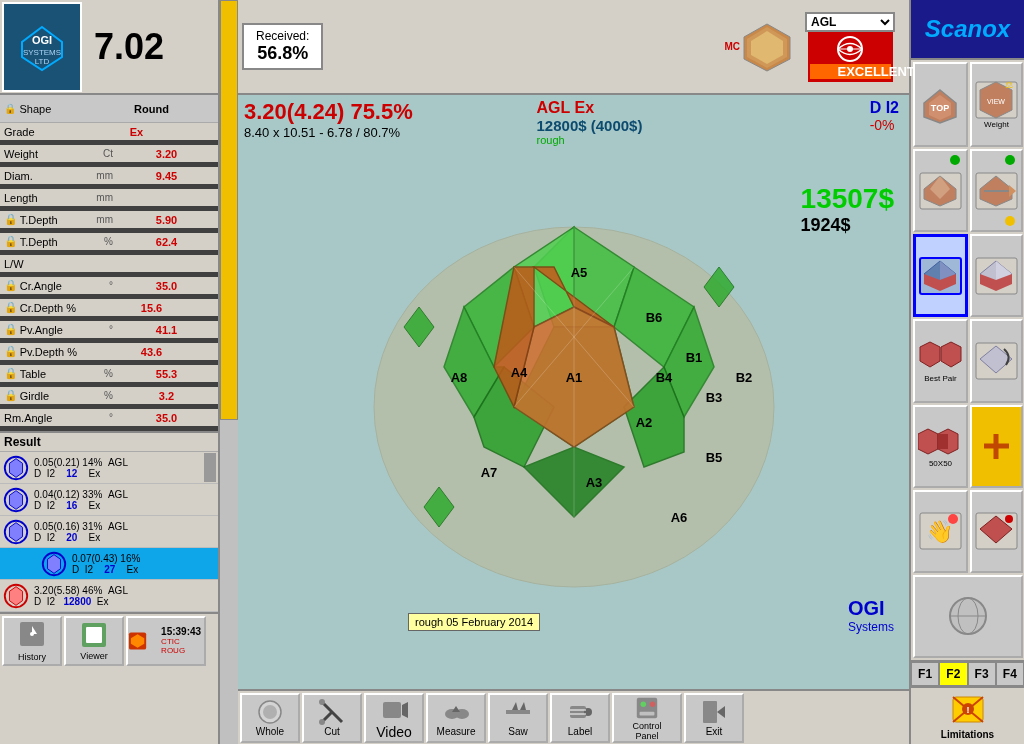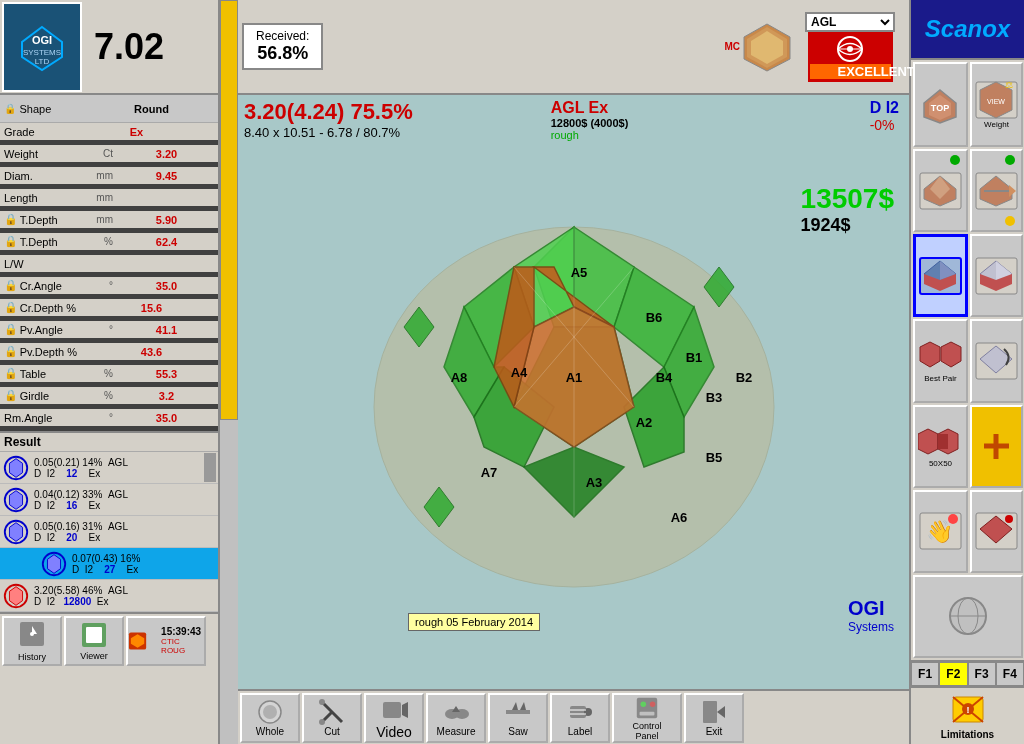--- a/index.html
+++ b/index.html
@@ -315,21 +315,21 @@
 
     <div class="diamond-view" style="position:relative;flex:1;">
 
       <div style="position:absolute;top:4px;left:6px;">
         <div style="color:#cc0000;font-size:22px;font-weight:bold;">3.20(4.24) 75.5%</div>
         <div style="color:#000;font-size:13px;">8.40 x 10.51 - 6.78 / 80.7%</div>
       </div>
 
       <div style="position:absolute;top:4px;left:50%;transform:translateX(-50%);margin-left:16px;">
         <div style="color:#cc0000;font-size:16px;font-weight:bold;">AGL Ex</div>
-        <div style="color:#000000;font-size:11px;font-weight:bold;">12800$ (4000$)</div>
+        <div style="color:#0c4a6e;font-size:15px;font-weight:bold;">12800$ (4000$)</div>
         <div style="color:#00aa00;font-size:11px;">rough</div>
       </div>
 
       <div style="position:absolute;top:4px;right:10px;">
         <div style="color:#0000cc;font-size:16px;font-weight:bold;">D  I2</div>
         <div style="color:#cc0000;font-size:14px;">-0%</div>
       </div>
 
       <svg width="500" height="480" viewBox="0 0 500 480" style="margin-top:30px;">
 

